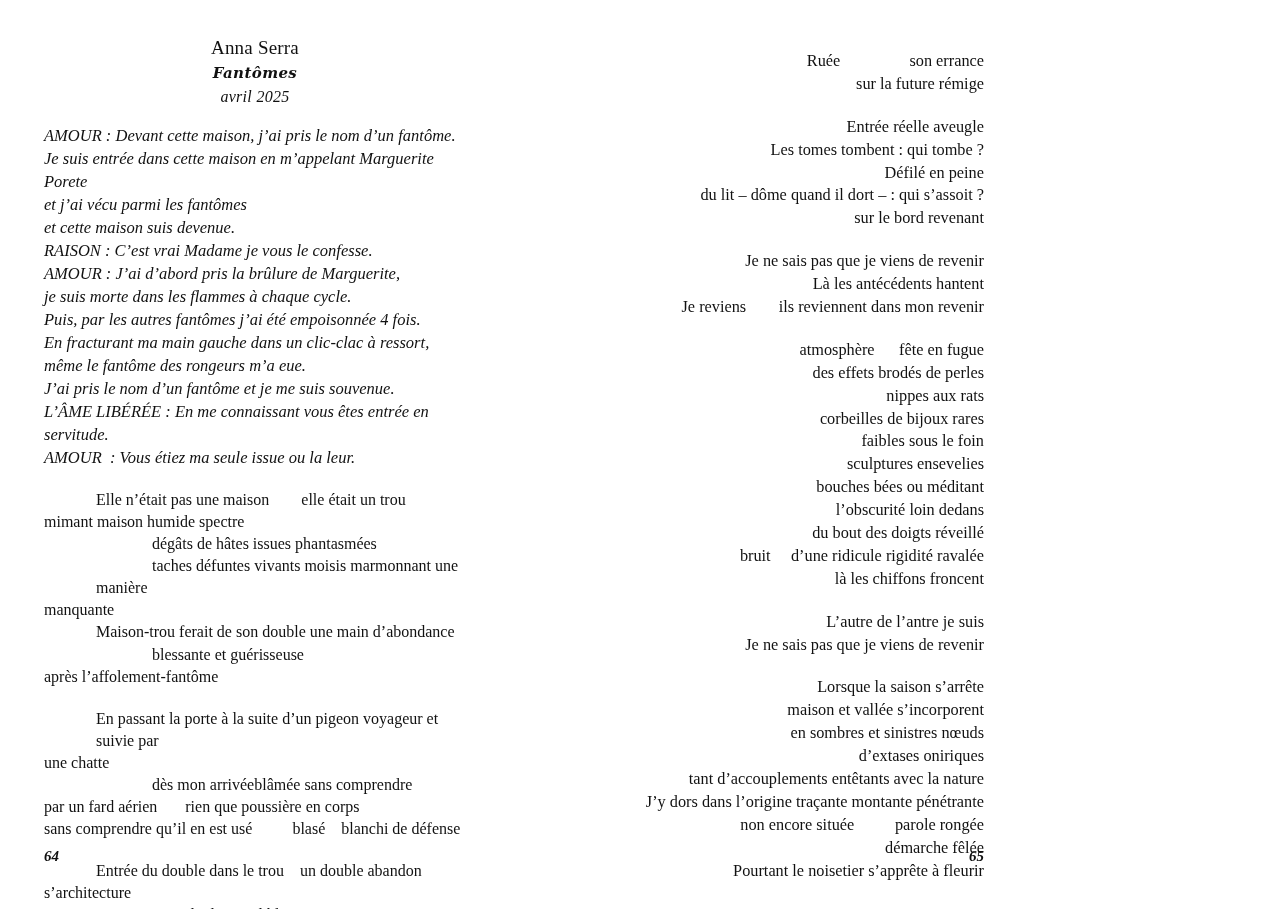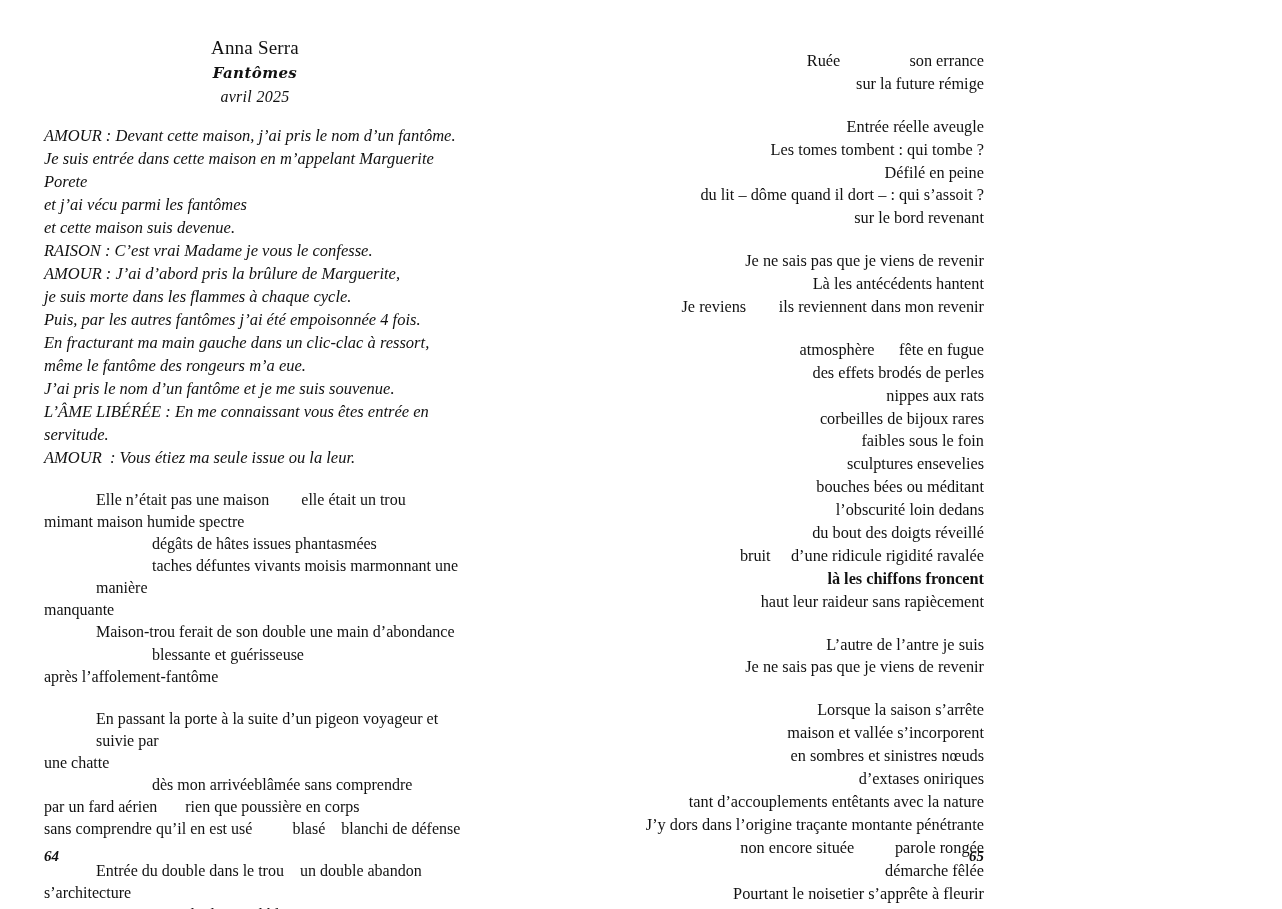--- a/index.html
+++ b/index.html
@@ -184,22 +184,21 @@
             <div class="line" style="padding-left: 108px;">atmosphère      fête en fugue</div>
             <div class="line" style="padding-left: 108px;">des effets brodés de perles</div>
             <div class="line" style="padding-left: 108px;">nippes aux rats</div>
             <div class="line" style="padding-left: 108px;">corbeilles de bijoux rares</div>
             <div class="line" style="padding-left: 108px;">faibles sous le foin</div>
             <div class="line" style="padding-left: 108px;">sculptures ensevelies</div>
             <div class="line" style="padding-left: 108px;">bouches bées ou méditant</div>
             <div class="line" style="padding-left: 108px;">l’obscurité loin dedans</div>
             <div class="line" style="padding-left: 160px;">du bout des doigts réveillé</div>
             <div class="line" style="padding-left: 108px;">bruit     d’une ridicule rigidité ravalée</div>
-            <div class="line" style="padding-left: 108px; font-weight: bold;">là les chiffons froncent</div>
-            <div class="line" style="padding-left: 160px;">haut leur raideur sans rapiècement</div>
+            <div class="line" style="padding-left: 108px;">là les chiffons froncent</div>
           </div>
           <div class="verse stanza">
             <div class="line" style="padding-left: 52px;">L’autre de l’antre je suis</div>
             <div class="line" style="padding-left: 52px;">Je ne sais pas que je viens de revenir</div>
           </div>
           <div class="verse stanza">
             <div class="line" style="padding-left: 52px;">Lorsque la saison s’arrête</div>
             <div class="line" style="padding-left: 0px;">maison et vallée s’incorporent</div>
             <div class="line" style="padding-left: 108px;">en sombres et sinistres nœuds</div>
             <div class="line" style="padding-left: 0px;">d’extases oniriques</div>

